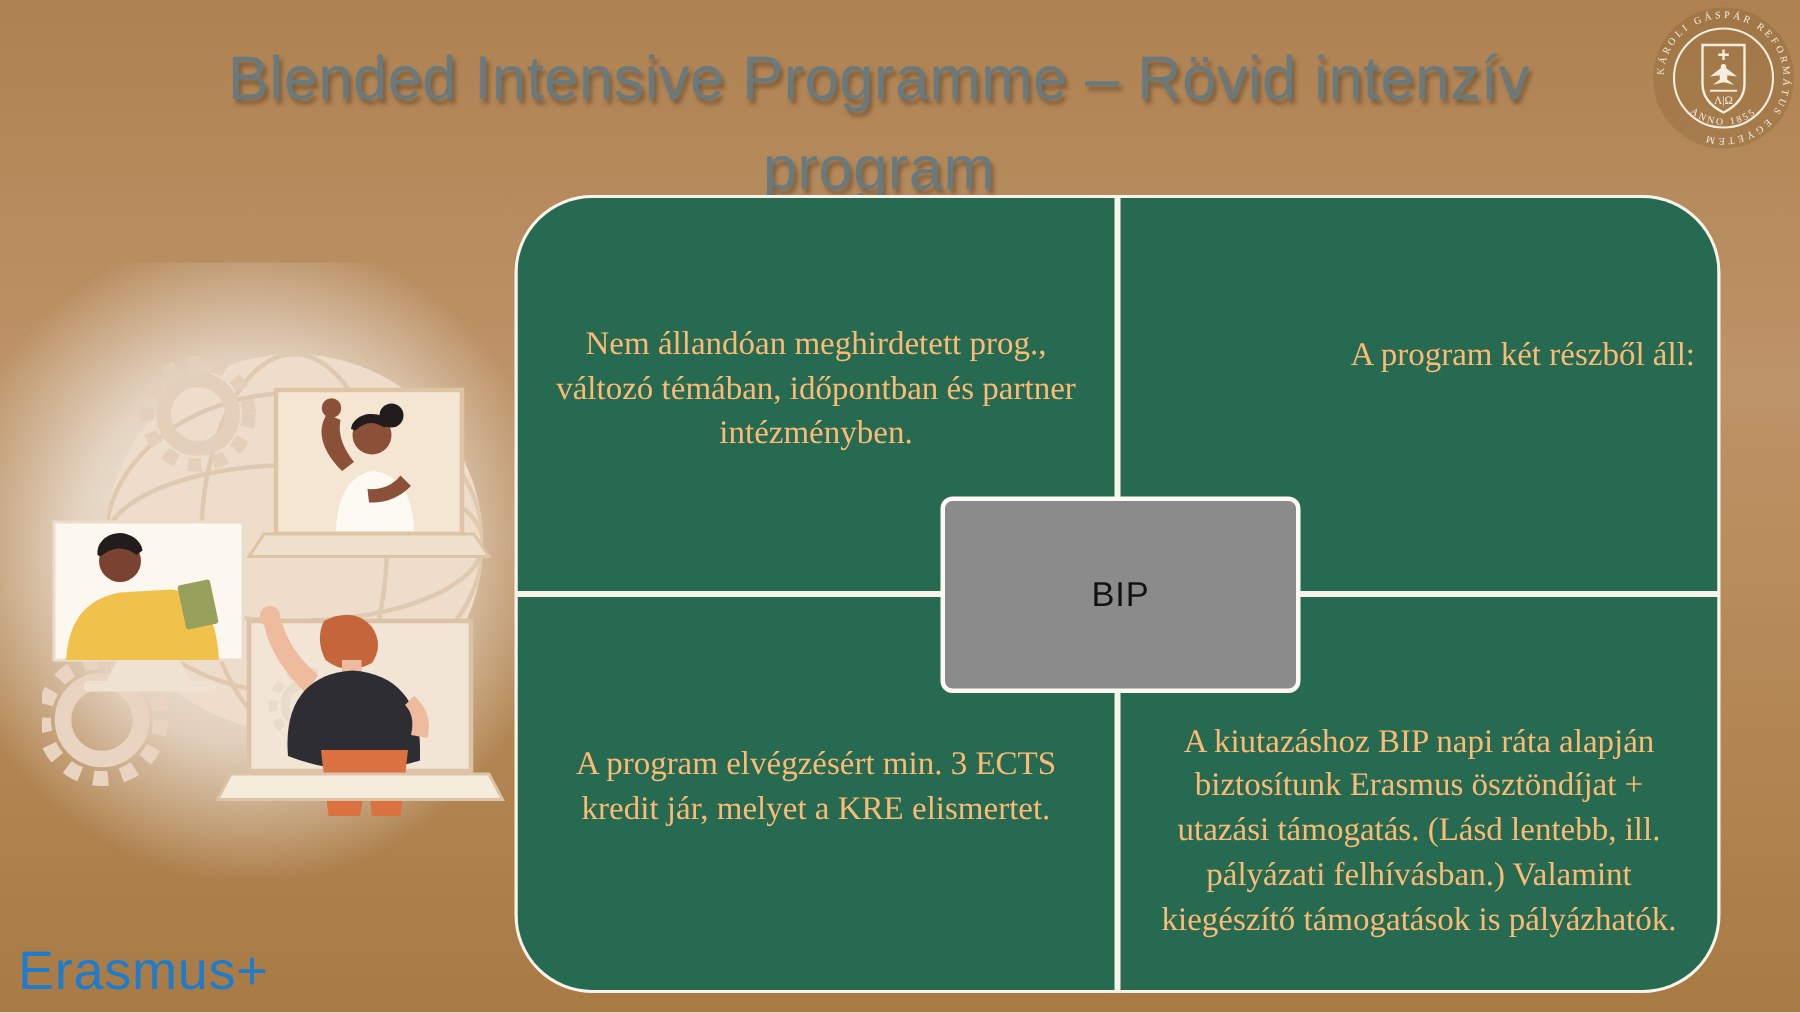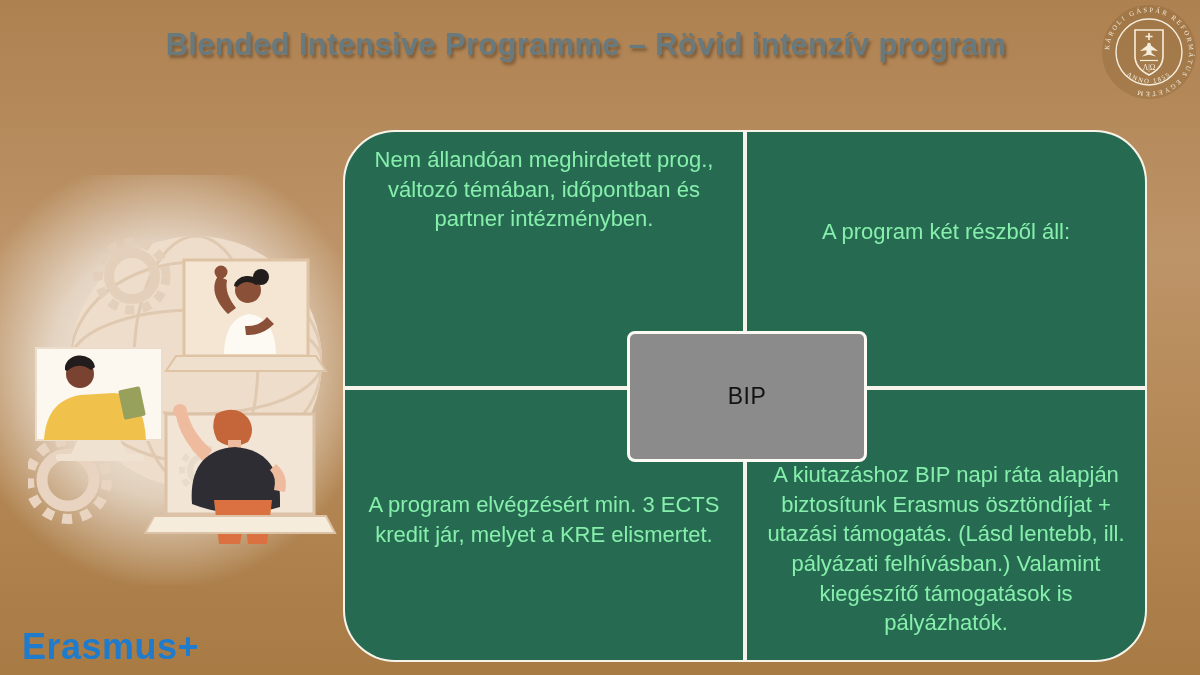--- a/index.html
+++ b/index.html
@@ -10,21 +10,21 @@
     font-family:"Liberation Sans", sans-serif;
     background:linear-gradient(180deg,#ae8150 0%,#bd9468 38%,#b68a58 62%,#a87a44 100%);
   }
   
   .title{
     position:absolute;left:-14px;top:22px;width:1200px;
     text-align:center;
   }
   .title span{
     display:inline-block;max-width:900px;
-    font-size:31px;line-height:1.47;font-weight:bold;
+    font-size:41px;line-height:1.47;font-weight:normal;
     letter-spacing:.3px;
     color:#697a7f;
     text-shadow:2px 3px 3px rgba(84,58,34,.55);
   }
   
   .seal{position:absolute;right:3px;top:4px;width:96px;height:96px;}
   .seal text{font-family:"Liberation Serif", serif;fill:#f6eedd;}
   
   .glow{
     position:absolute;left:-20px;top:175px;width:390px;height:410px;
@@ -40,45 +40,46 @@
     grid-template-rows:1fr 1fr;
     gap:4px;
     background:#f8f3ea;
     border:2px solid #f8f3ea;
     border-radius:52px;
     overflow:hidden;
   }
   .cell{
     background:#266b51;
     box-sizing:border-box;
-    display:flex;flex-direction:column;align-items:center;
+    display:flex;flex-direction:row;align-items:center;
     text-align:center;
-    color:#86efac;
+    color:#fdba74;
     font-size:22px;line-height:1.35;
     padding:12px 15px;
+    font-family:Liberation Serif, serif;
   }
   .cell p{margin:0 0 10px 0;}
   .cell.tl{justify-content:flex-start;padding-top:13px;}
-  .cell.tr{justify-content:center;padding-bottom:56px;}
+  .cell.tr{justify-content:flex-end;padding-bottom:56px;}
   .cell.bl{justify-content:center;}
   .cell.br{justify-content:flex-end;padding-top:70px;padding-left:17px;padding-right:17px;}
   
   .bip{
     position:absolute;left:282px;top:199px;width:240px;height:131px;
     box-sizing:border-box;
     background:#8b8b8b;
     border:3px solid #fdfaf4;
     border-radius:8px;
     display:flex;align-items:center;justify-content:center;
     color:#121212;font-size:23px;letter-spacing:.5px;
   }
   
   .erasmus{
-    position:absolute;left:22px;top:626px;
-    font-size:36px;font-weight:bold;letter-spacing:.5px;
+    position:absolute;left:12px;top:626px;
+    font-size:36px;font-weight:normal;letter-spacing:.5px;
     color:#1f7ccd;
   }
 </style>
 </head>
 <body>
 
 <div class="slide">
 
   <div class="title">
     <span>Blended Intensive Programme – Rövid intenzív program</span>

